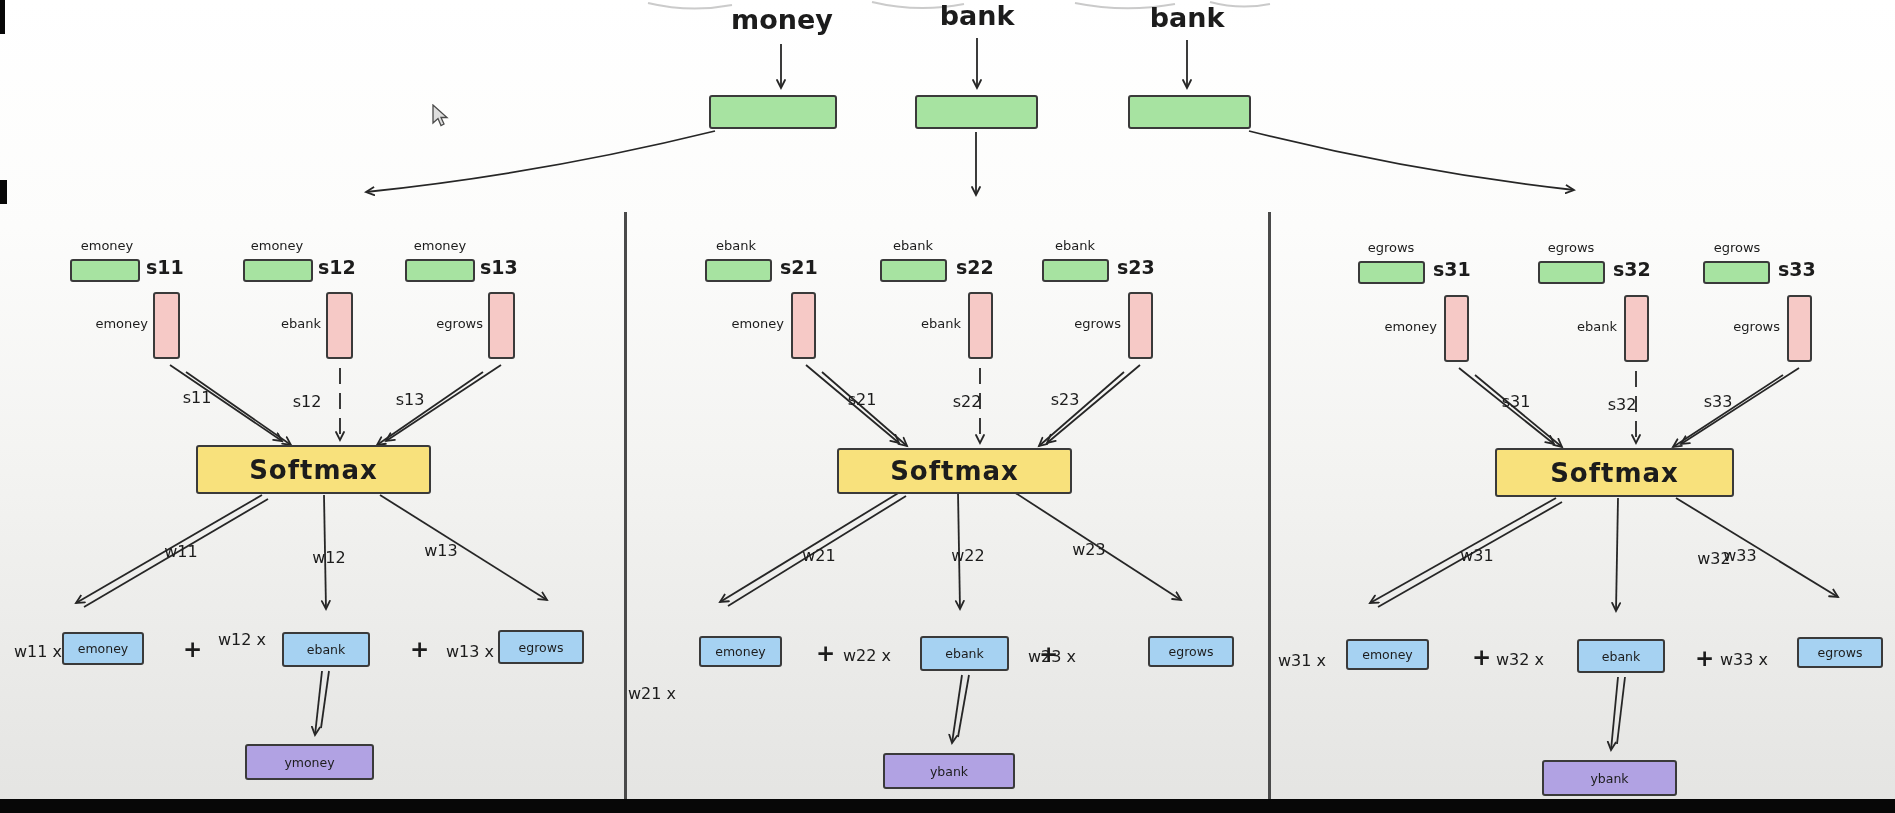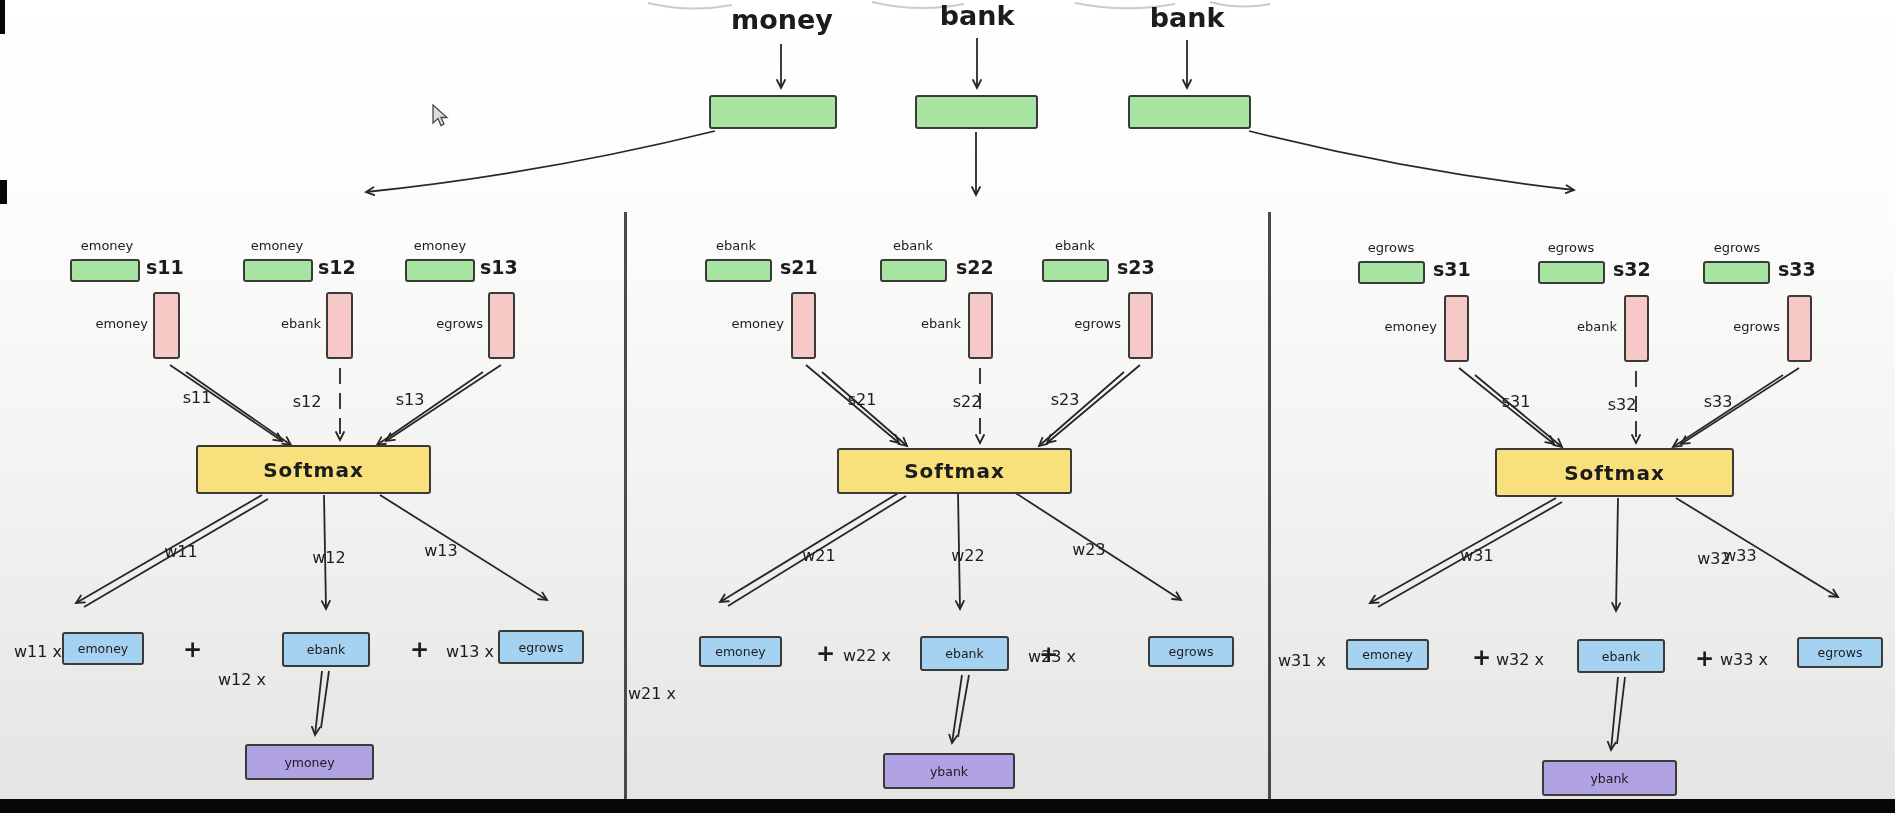--- a/index.html
+++ b/index.html
@@ -5,21 +5,21 @@
   html,body { margin:0; padding:0; background:#dcdcdc; }
   .stage {
     position:relative; width:1895px; height:813px; overflow:hidden;
     background:linear-gradient(180deg,#ffffff 0%,#fcfcfb 28%,#f3f3f1 58%,#e8e8e6 88%,#e4e4e2 100%);
     font-family:"DejaVu Sans", sans-serif; color:#1c1c1c;
   }
   .box { position:absolute; border:2px solid #3a3a3a; border-radius:3px;
          display:flex; align-items:center; justify-content:center; box-sizing:border-box; }
   .green  { background:#a7e3a1; }
   .pink   { background:#f6c9c6; }
-  .yellow { background:#f8e17c; font-size:20px; font-weight:600; letter-spacing:1px; }
+  .yellow { background:#f8e17c; font-size:26px; font-weight:600; letter-spacing:1px; }
   .blue   { background:#a6d2f2; font-size:12.5px; }
   .purple { background:#b1a2e3; font-size:12.5px; }
   .word   { position:absolute; font-size:27px; font-weight:600; width:100px; text-align:center; }
   .lbl    { position:absolute; font-size:13px; width:70px; text-align:center; }
   .keylbl { position:absolute; font-size:13px; width:80px; text-align:right; }
   .score  { position:absolute; font-size:19px; font-weight:700; }
   .alabel { position:absolute; font-size:16px; width:50px; text-align:center; }
   .wlabel { position:absolute; font-size:16px; width:60px; text-align:center; }
   .coef   { position:absolute; font-size:16px; white-space:nowrap; }
   .plus   { position:absolute; font-size:23px; font-weight:700; }
@@ -148,21 +148,21 @@
 
   <div class="box yellow" style="left:196px;top:445px;width:235px;height:49px">Softmax</div>
 
   <div class="wlabel" style="left:151px;top:542px">w11</div>
   <div class="wlabel" style="left:299px;top:548px">w12</div>
   <div class="wlabel" style="left:411px;top:541px">w13</div>
 
   <div class="coef" style="left:14px;top:642px">w11 x</div>
   <div class="box blue" style="left:62px;top:632px;width:82px;height:33px">emoney</div>
   <div class="plus" style="left:183px;top:636px">+</div>
-  <div class="coef" style="left:218px;top:670px">w12 x</div>
+  <div class="coef" style="left:218px;top:630px">w12 x</div>
   <div class="box blue" style="left:282px;top:632px;width:88px;height:35px">ebank</div>
   <div class="plus" style="left:410px;top:636px">+</div>
   <div class="coef" style="left:446px;top:642px">w13 x</div>
   <div class="box blue" style="left:498px;top:630px;width:86px;height:34px">egrows</div>
 
   <div class="box purple" style="left:245px;top:744px;width:129px;height:36px">ymoney</div>
 
   <div class="lbl" style="left:701px;top:238px">ebank</div>
   <div class="lbl" style="left:878px;top:238px">ebank</div>
   <div class="lbl" style="left:1040px;top:238px">ebank</div>

